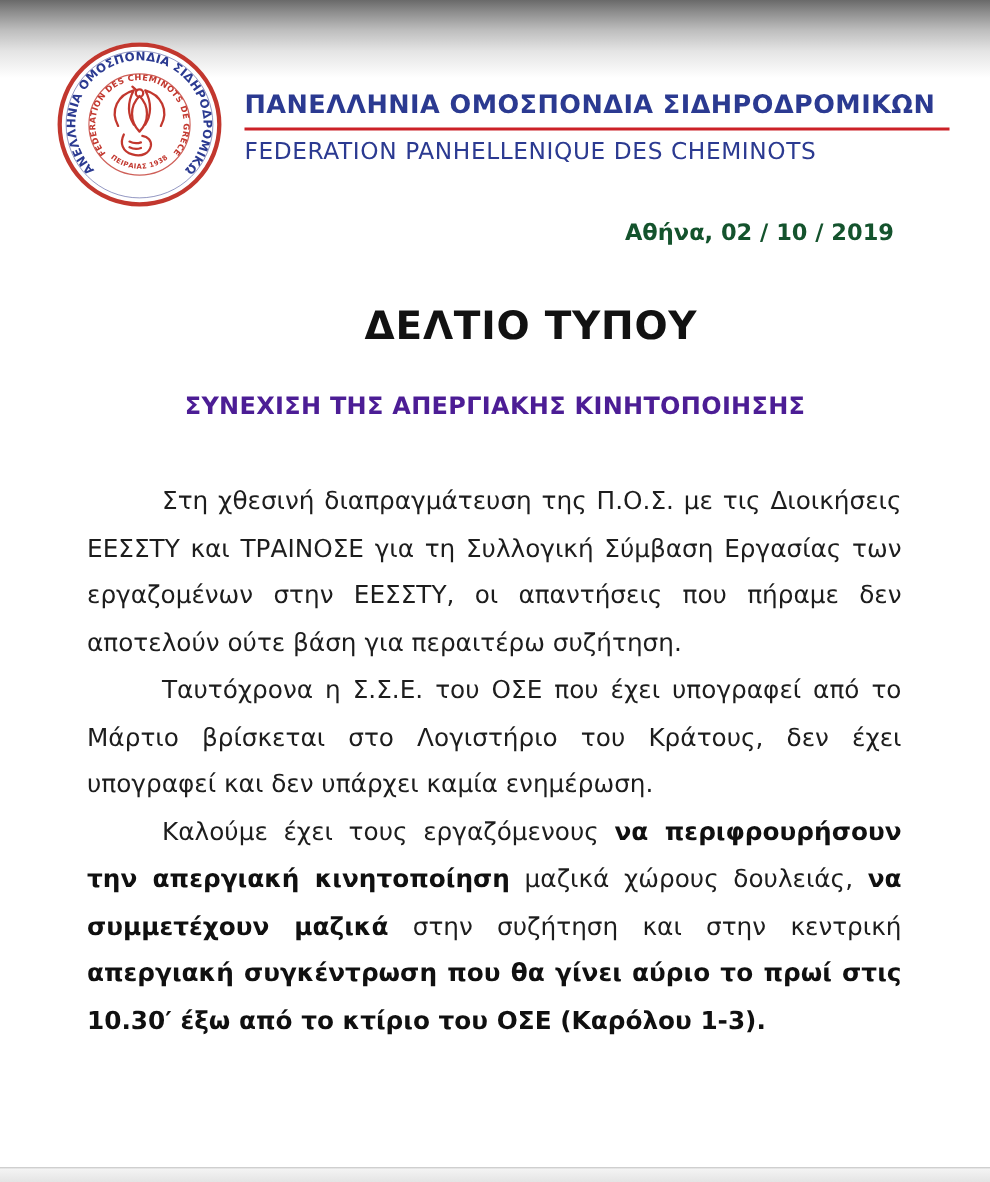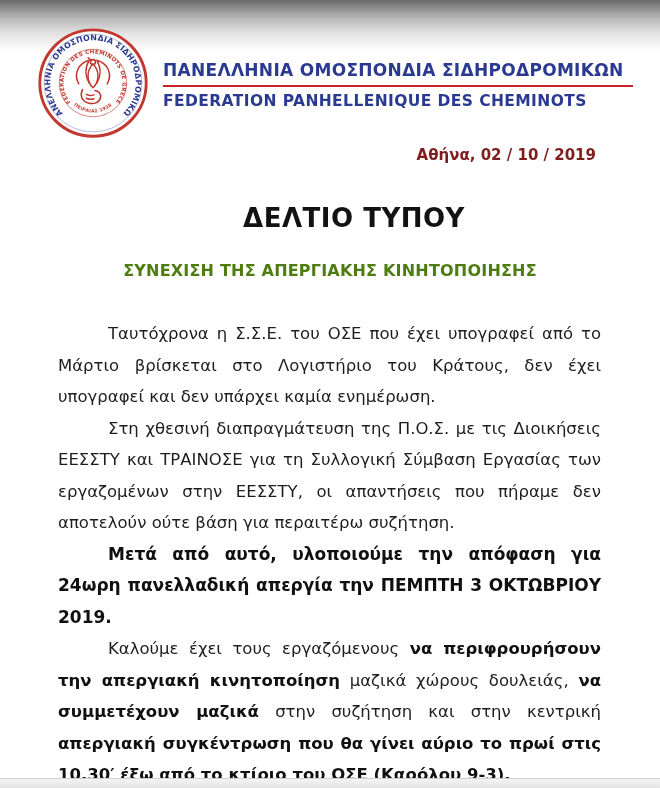--- a/index.html
+++ b/index.html
@@ -25,36 +25,36 @@
   }
   
   .logo{position:absolute;left:36px;top:26px;width:114px;height:114px;}
   .org{position:absolute;left:163px;top:60px;width:470px;}
   .org-el{
     font-size:17px;font-weight:bold;color:#2b3a91;
     white-space:nowrap;letter-spacing:0.3px;
     padding-bottom:5px;border-bottom:2.5px solid #cc2127;
   }
   .org-fr{
-    font-size:15.5px;font-weight:bold;color:#2b3a91;
+    font-size:15.5px;font-weight:normal;color:#2b3a91;
     white-space:nowrap;letter-spacing:0.4px;margin-top:5px;
   }
   .dateline{
     position:absolute;top:146px;right:64px;
-    font-size:15px;font-weight:bold;color:#7f1d1d;
+    font-size:15px;font-weight:bold;color:#14532d;
   }
   
   .doc-title{
     position:absolute;top:203px;left:0;width:660px;
     text-align:center;font-size:26px;font-weight:bold;color:#121212;
     letter-spacing:0.5px;margin:0;padding-left:24px;
   }
   .doc-subtitle{
     position:absolute;top:261px;left:0;width:660px;
-    text-align:center;font-size:16px;font-weight:bold;color:#4d7c0f;
+    text-align:center;font-size:16px;font-weight:bold;color:#4c1d95;
     letter-spacing:0.2px;margin:0;
   }
   
   .body-text{
     position:absolute;top:318px;left:58px;width:543px;
   }
   .para{
     margin:0;font-size:16.5px;line-height:31.5px;
     text-align:justify;text-indent:50px;color:#1d1d1d;
   }
@@ -108,20 +108,19 @@
     <div class="org-el">ΠΑΝΕΛΛΗΝΙΑ ΟΜΟΣΠΟΝΔΙΑ ΣΙΔΗΡΟΔΡΟΜΙΚΩΝ</div>
     <div class="org-fr">FEDERATION PANHELLENIQUE DES CHEMINOTS</div>
   </div>
 
   <div class="dateline">Αθήνα, 02 / 10 / 2019</div>
 
   <h1 class="doc-title">ΔΕΛΤΙΟ ΤΥΠΟΥ</h1>
   <h2 class="doc-subtitle">ΣΥΝΕΧΙΣΗ ΤΗΣ ΑΠΕΡΓΙΑΚΗΣ ΚΙΝΗΤΟΠΟΙΗΣΗΣ</h2>
 
   <div class="body-text">
+      <p class="para"><span>Στη χθεσινή διαπραγμάτευση της Π.Ο.Σ. με τις Διοικήσεις ΕΕΣΣΤΥ και ΤΡΑΙΝΟΣΕ για τη Συλλογική Σύμβαση Εργασίας των εργαζομένων στην ΕΕΣΣΤΥ, οι απαντήσεις που πήραμε δεν αποτελούν ούτε βάση για περαιτέρω συζήτηση.</span></p>
       <p class="para"><span>Ταυτόχρονα η Σ.Σ.Ε. του ΟΣΕ που έχει υπογραφεί από το Μάρτιο βρίσκεται στο Λογιστήριο του Κράτους, δεν έχει υπογραφεί και δεν υπάρχει καμία ενημέρωση.</span></p>
-      <p class="para"><span>Στη χθεσινή διαπραγμάτευση της Π.Ο.Σ. με τις Διοικήσεις ΕΕΣΣΤΥ και ΤΡΑΙΝΟΣΕ για τη Συλλογική Σύμβαση Εργασίας των εργαζομένων στην ΕΕΣΣΤΥ, οι απαντήσεις που πήραμε δεν αποτελούν ούτε βάση για περαιτέρω συζήτηση.</span></p>
-      <p class="para emph"><span class="b">Μετά από αυτό, υλοποιούμε την απόφαση για 24ωρη πανελλαδική απεργία την ΠΕΜΠΤΗ 3 ΟΚΤΩΒΡΙΟΥ 2019.</span></p>
-      <p class="para"><span>Καλούμε έχει τους εργαζόμενους </span><span class="b">να περιφρουρήσουν την απεργιακή κινητοποίηση</span><span> μαζικά χώρους δουλειάς, </span><span class="b">να συμμετέχουν μαζικά</span><span> στην συζήτηση και στην κεντρική </span><span class="b">απεργιακή συγκέντρωση που θα γίνει αύριο το πρωί στις 10.30′ έξω από το κτίριο του ΟΣΕ (Καρόλου 9-3).</span></p>
+      <p class="para"><span>Καλούμε έχει τους εργαζόμενους </span><span class="b">να περιφρουρήσουν την απεργιακή κινητοποίηση</span><span> μαζικά χώρους δουλειάς, </span><span class="b">να συμμετέχουν μαζικά</span><span> στην συζήτηση και στην κεντρική </span><span class="b">απεργιακή συγκέντρωση που θα γίνει αύριο το πρωί στις 10.30′ έξω από το κτίριο του ΟΣΕ (Καρόλου 1-3).</span></p>
     </div>
 
   <div class="bottomfade"></div>
 </div>
 
 </body></html>

